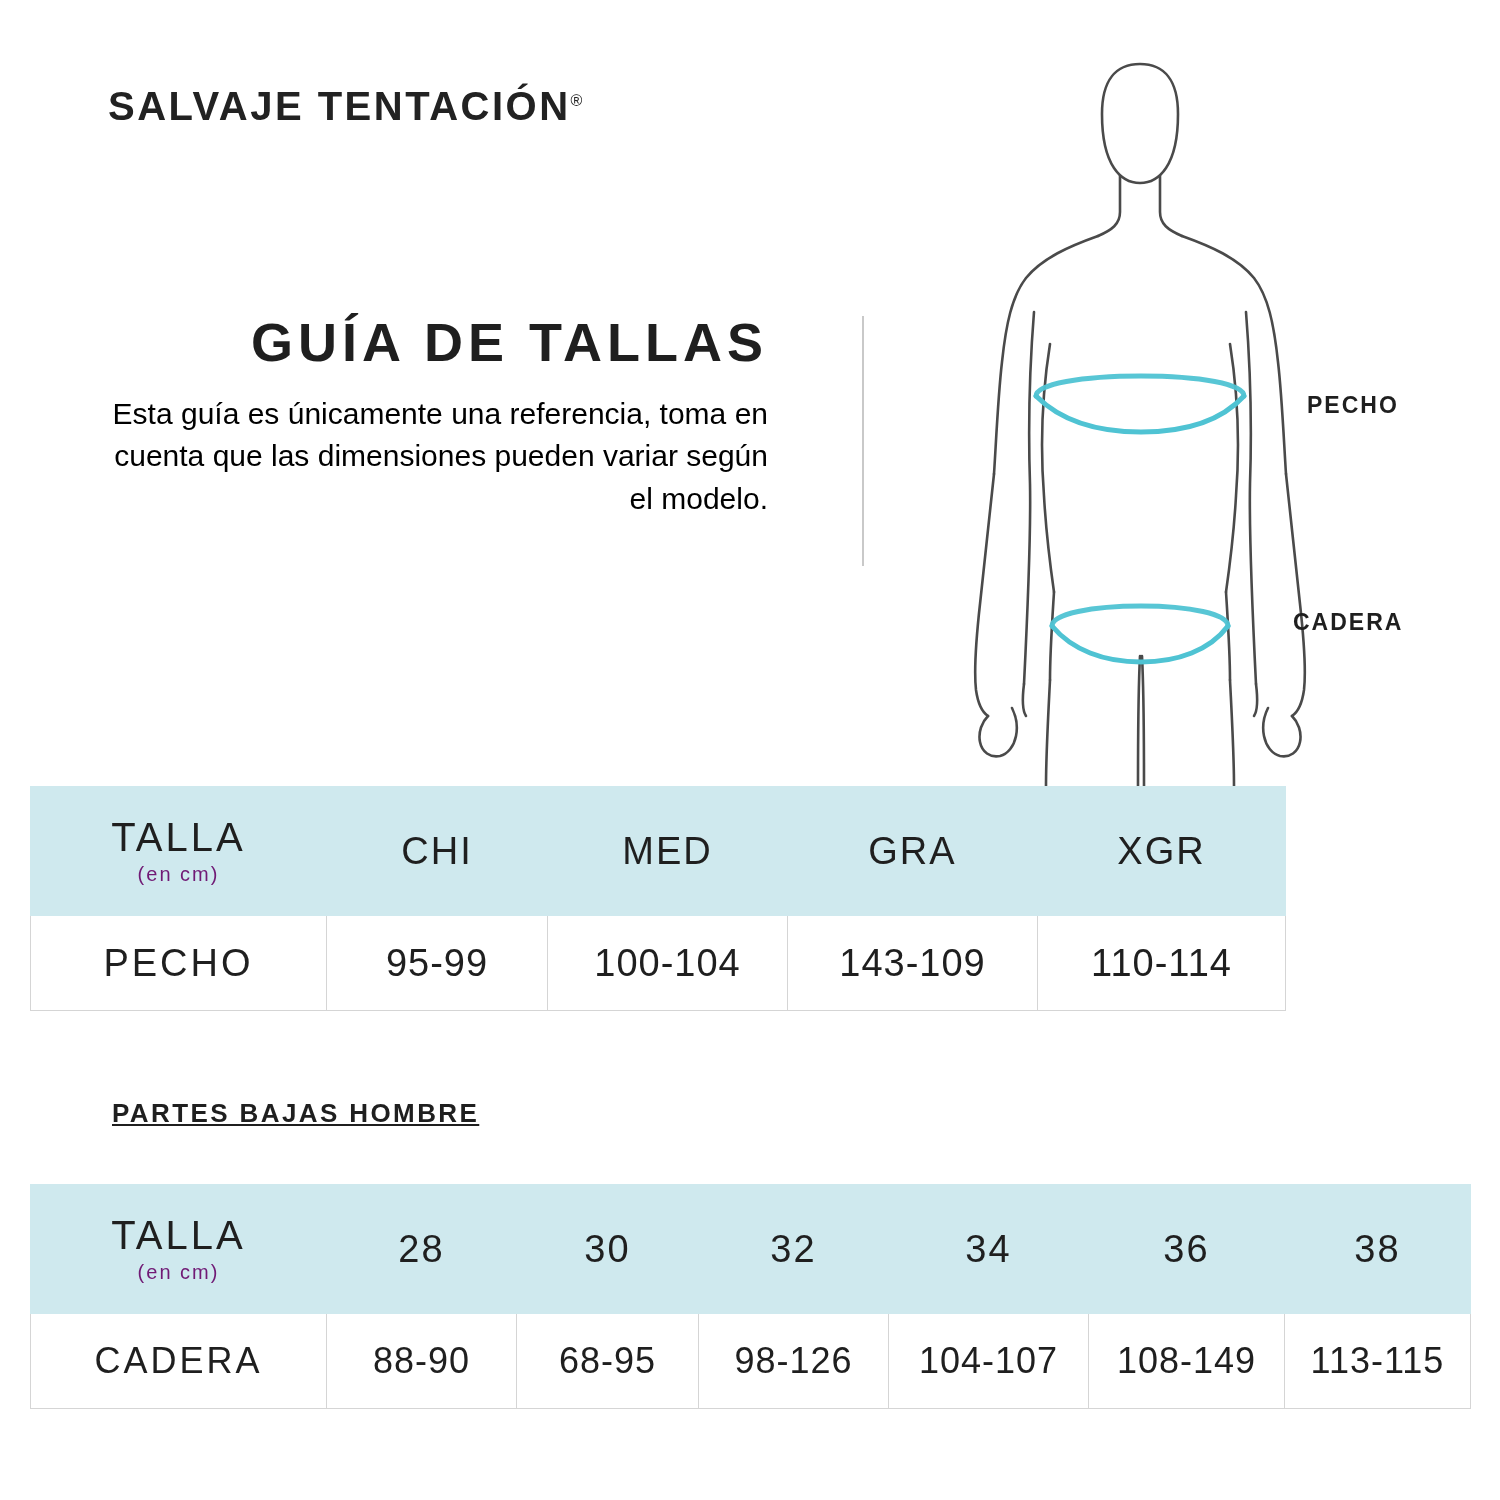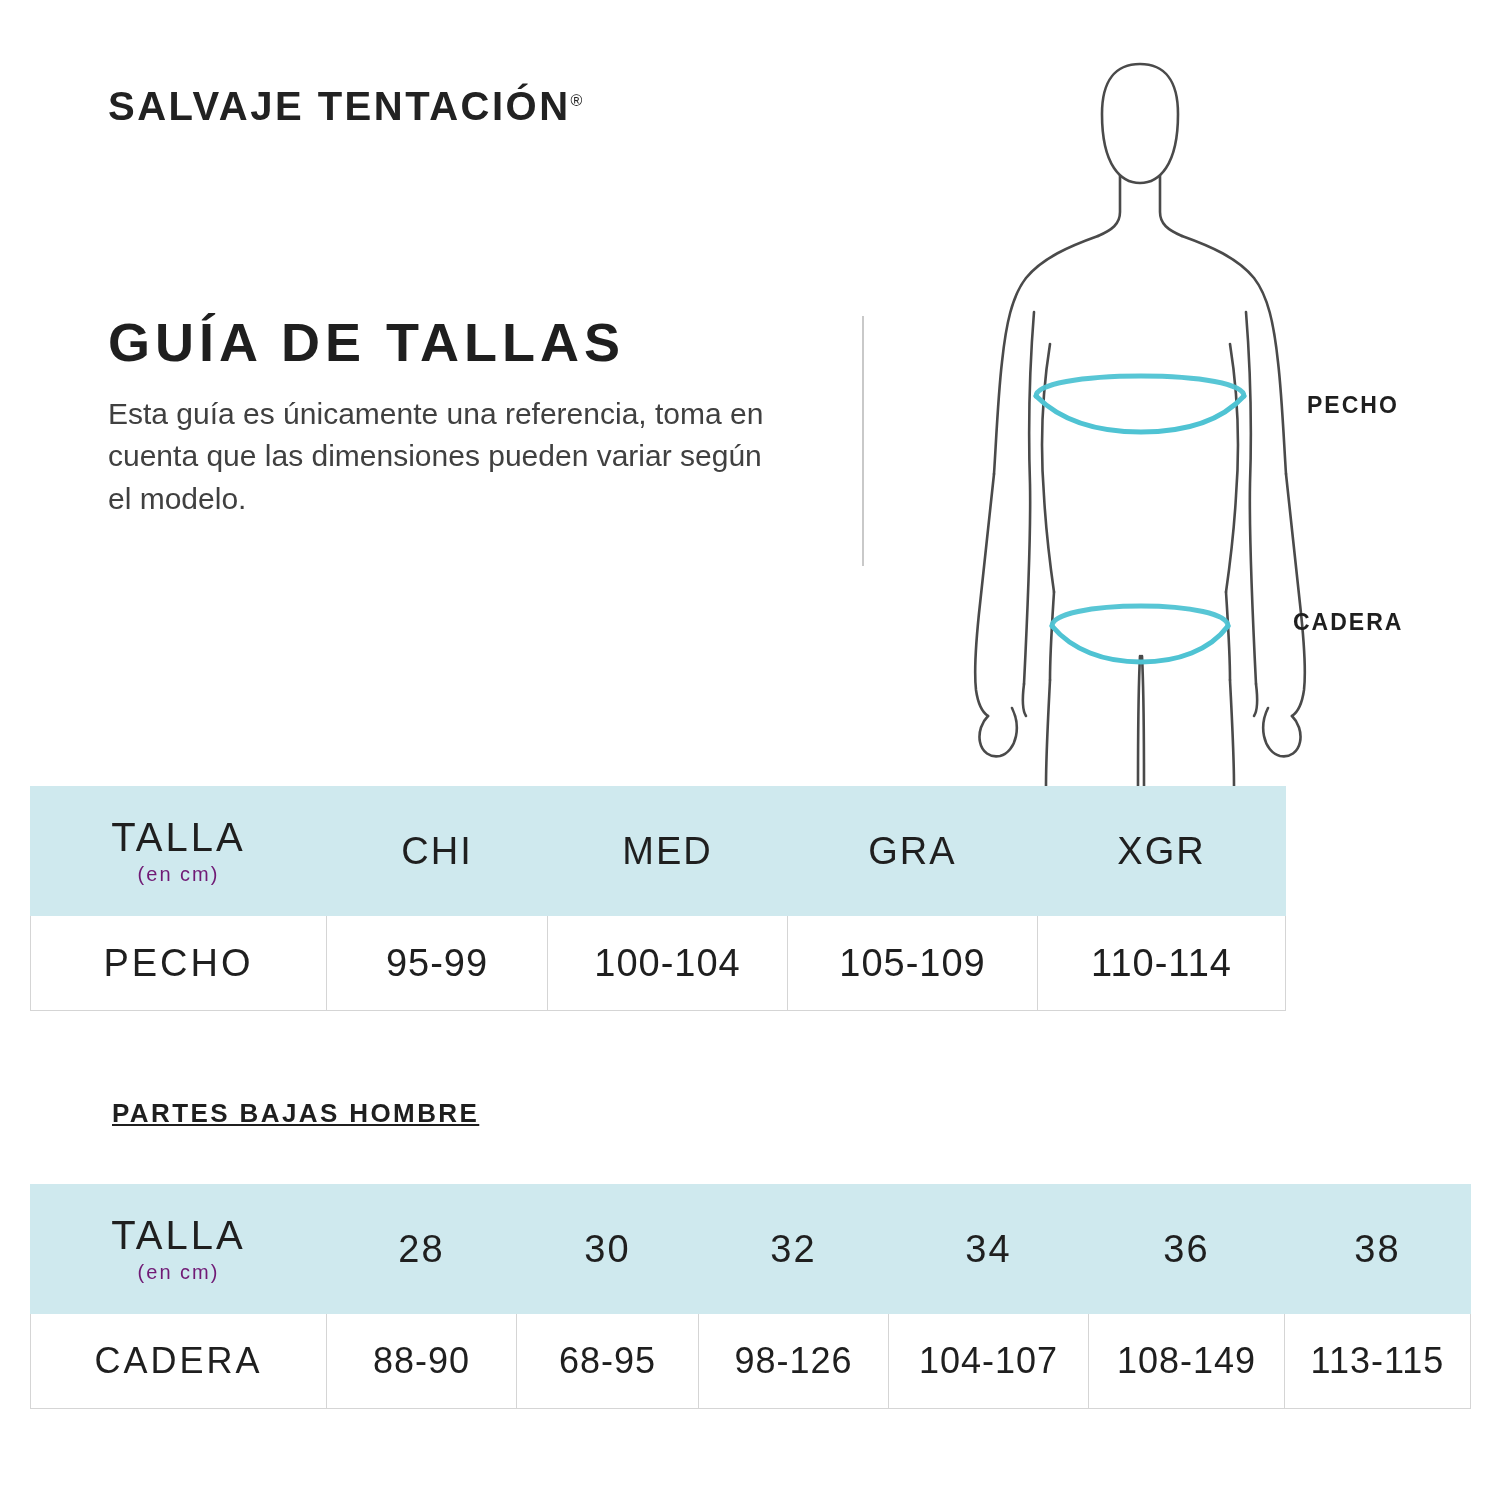--- a/index.html
+++ b/index.html
@@ -39,34 +39,34 @@
     font-weight: 400;
     letter-spacing: 0;
   }
 
   
   .intro {
     position: absolute;
     left: 108px;
     top: 288px;
     width: 660px;
-    text-align: left;
+    text-align: right;
   }
   .intro-title {
     font-size: 54px;
     font-weight: 700;
     letter-spacing: 5px;
     color: #1f1f1f;
     margin: 0 0 22px 0;
     line-height: 1.05;
   }
   .intro-sub {
     font-size: 30px;
     line-height: 1.42;
-    color: #404040;
+    color: #000000;
     font-weight: 400;
     margin: 0;
   }
 
   .divider {
     position: absolute;
     left: 862px;
     top: 290px;
     width: 2px;
     height: 250px;
@@ -246,21 +246,21 @@
         <th>MED</th>
         <th>GRA</th>
         <th>XGR</th>
       </tr>
     </thead>
     <tbody>
       <tr>
         <td class="row-label">PECHO</td>
         <td>95-99</td>
         <td>100-104</td>
-        <td>105-109</td>
+        <td>143-109</td>
         <td>110-114</td>
       </tr>
     </tbody>
   </table>
 
   <div class="section-heading heading-lower">PARTES BAJAS HOMBRE</div>
 
   <table class="table table-lower">
     <colgroup>
       <col style="width:296px">

